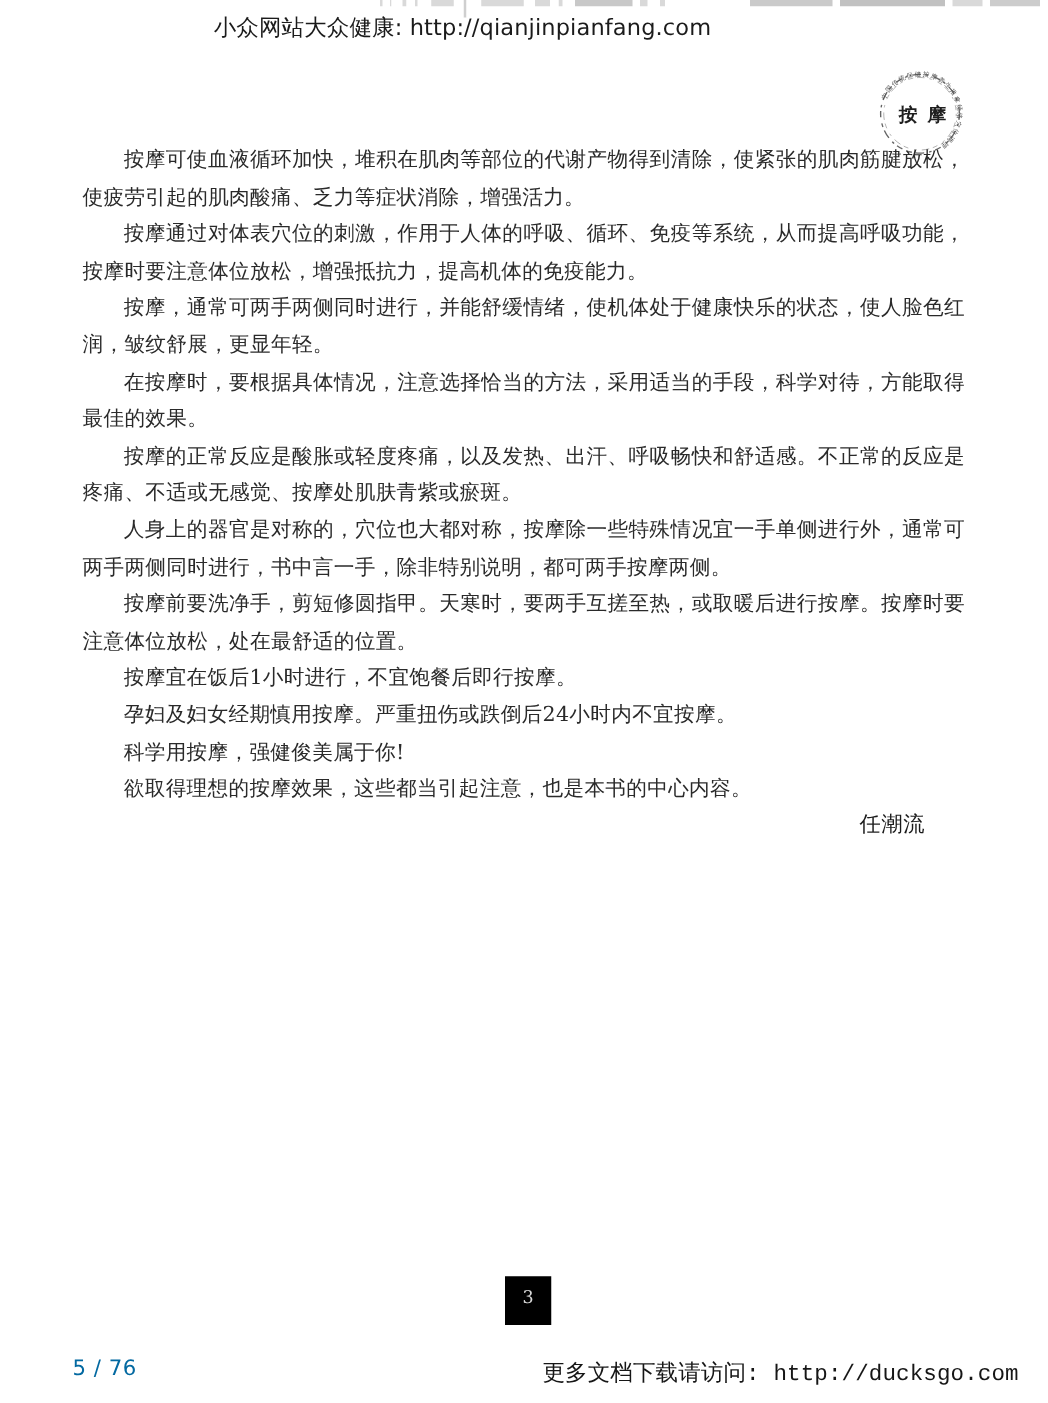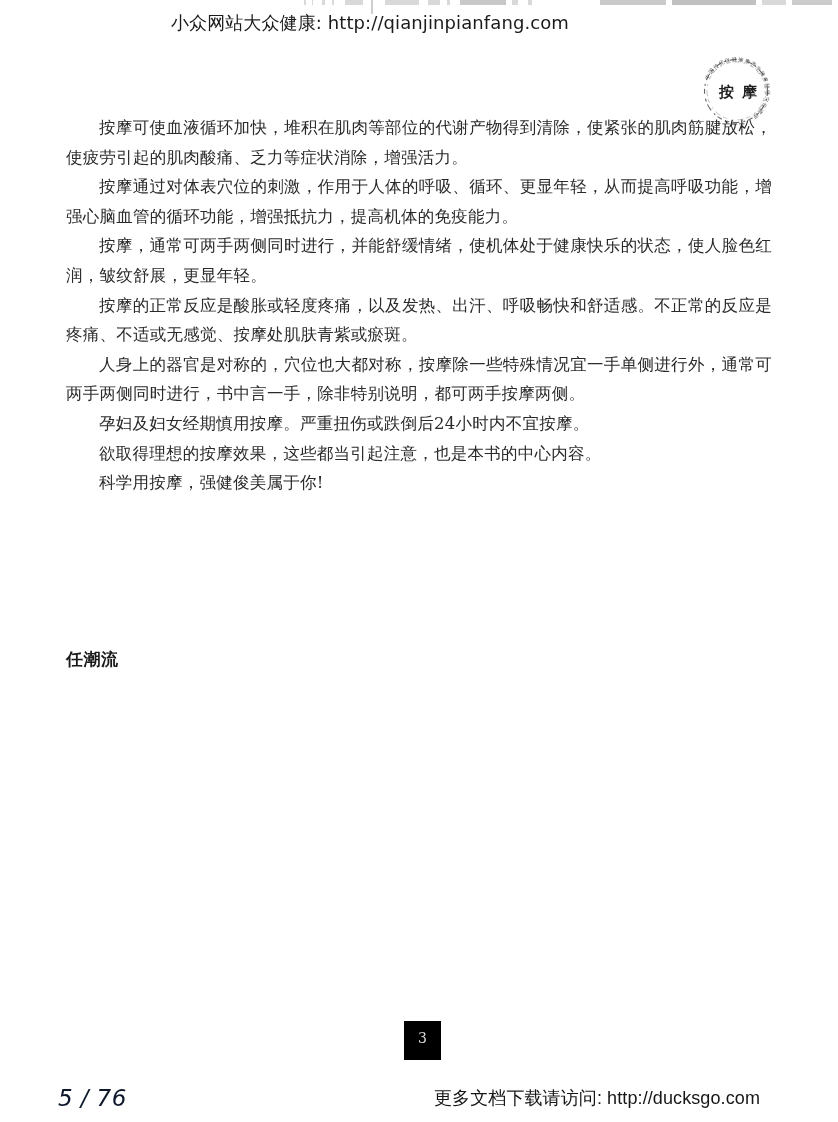--- a/index.html
+++ b/index.html
@@ -91,25 +91,26 @@
   .body-text p.last-short {
     text-align: left;
   }
 
   
   .signature {
     position: absolute;
     left: 66px;
     top: 648px;
     width: 706px;
+    text-align: right;
     padding-right: 32px;
     box-sizing: border-box;
     font-family: "DejaVu Sans", sans-serif;
     font-size: 17px;
-    font-weight: bold;
+    font-weight: normal;
     color: #1a1a1a;
     letter-spacing: .5px;
   }
 
   
   .folio {
     position: absolute;
     left: 404px;
     top: 1021px;
     width: 37px;
@@ -126,30 +127,29 @@
     font-size: 14px;
     color: #d8d8d8;
   }
 
   
   .footer-left {
     position: absolute;
     left: 58px;
     top: 1085px;
     font-family: "DejaVu Sans", sans-serif;
-    font-size: 23px;
-    color: #0f172a;
+    font-size: 17px;
+    color: #0369a1;
     letter-spacing: .4px;
-    font-style: italic;
   }
   .footer-right {
     position: absolute;
     left: 434px;
     top: 1086px;
-    font-family: Liberation Sans, sans-serif;
+    font-family: Liberation Mono, monospace;
     font-size: 18px;
     color: #161616;
     white-space: nowrap;
     letter-spacing: .1px;
   }
 </style>
 </head>
 <body>
 
 <div id="page">
@@ -185,27 +185,30 @@
       <text font-family="DejaVu Sans, sans-serif" font-size="5.2" fill="#4d4d4d" letter-spacing="1.1">
         <textPath href="#ringpath" startOffset="6%">中国传统保健按摩养生推拿经络穴位调理</textPath>
       </text>
       <text x="22" y="45" font-family="DejaVu Serif, serif" font-size="15" font-weight="bold" fill="#1f1f1f">按</text>
       <text x="45" y="45" font-family="DejaVu Serif, serif" font-size="15" font-weight="bold" fill="#1f1f1f">摩</text>
     </svg>
   </div>
 
   <div class="body-text">
     <p>按摩可使血液循环加快，堆积在肌肉等部位的代谢产物得到清除，使紧张的肌肉筋腱放松，使疲劳引起的肌肉酸痛、乏力等症状消除，增强活力。</p>
-    <p>按摩通过对体表穴位的刺激，作用于人体的呼吸、循环、更显年轻，从而提高呼吸功能，增强心脑血管的循环功能，增强抵抗力，提高机体的免疫能力。</p>
+    <p>按摩通过对体表穴位的刺激，作用于人体的呼吸、循环、免疫等系统，从而提高呼吸功能，按摩时要注意体位放松，增强抵抗力，提高机体的免疫能力。</p>
     <p>按摩，通常可两手两侧同时进行，并能舒缓情绪，使机体处于健康快乐的状态，使人脸色红润，皱纹舒展，更显年轻。</p>
+    <p>在按摩时，要根据具体情况，注意选择恰当的方法，采用适当的手段，科学对待，方能取得最佳的效果。</p>
     <p>按摩的正常反应是酸胀或轻度疼痛，以及发热、出汗、呼吸畅快和舒适感。不正常的反应是疼痛、不适或无感觉、按摩处肌肤青紫或瘀斑。</p>
     <p>人身上的器官是对称的，穴位也大都对称，按摩除一些特殊情况宜一手单侧进行外，通常可两手两侧同时进行，书中言一手，除非特别说明，都可两手按摩两侧。</p>
+    <p>按摩前要洗净手，剪短修圆指甲。天寒时，要两手互搓至热，或取暖后进行按摩。按摩时要注意体位放松，处在最舒适的位置。</p>
+    <p class="last-short">按摩宜在饭后1小时进行，不宜饱餐后即行按摩。</p>
     <p class="last-short">孕妇及妇女经期慎用按摩。严重扭伤或跌倒后24小时内不宜按摩。</p>
+    <p class="last-short">科学用按摩，强健俊美属于你!</p>
     <p class="last-short">欲取得理想的按摩效果，这些都当引起注意，也是本书的中心内容。</p>
-    <p class="last-short">科学用按摩，强健俊美属于你!</p>
   </div>
 
   <div class="signature">任潮流</div>
 
   <div class="folio">
     <span>3</span>
   </div>
 
   <div class="footer-left">5 / 76</div>
   <div class="footer-right">更多文档下载请访问: http://ducksgo.com</div>

